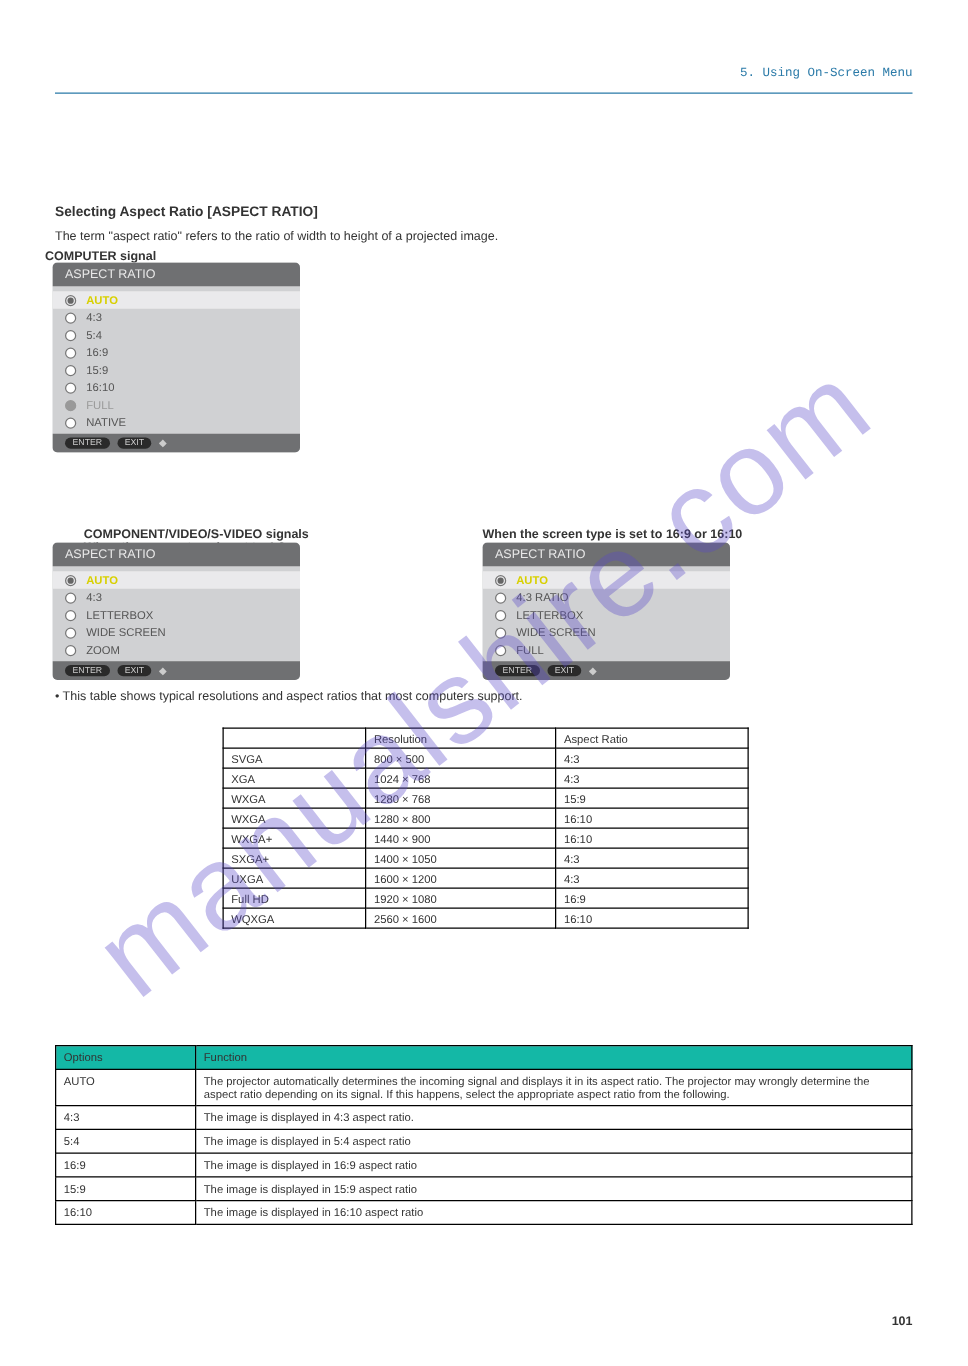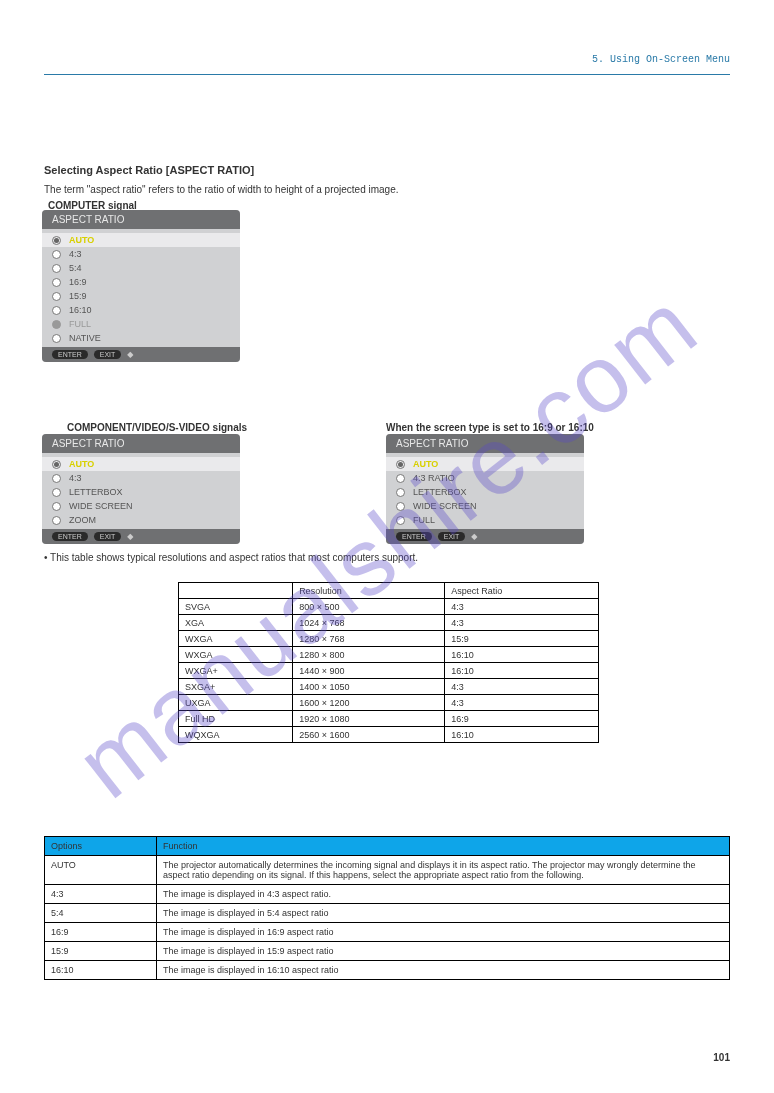--- a/index.html
+++ b/index.html
@@ -36,21 +36,21 @@
   }
   .body-text-1 {
     position: absolute;
     left: 44px;
     top: 184px;
   }
   .sublabel {
     font-size: 10px;
     font-weight: bold;
   }
-  .msg1 { position: absolute; left: 48px; top: 200px; text-align: right; }
+  .msg1 { position: absolute; left: 36px; top: 200px; text-align: right; }
   .msg2 { position: absolute; left: 44px; top: 422px; margin-left: 23px; }
   .msg3 { position: absolute; left: 386px; top: 422px; }
   .msg4 { position: absolute; left: 44px; top: 552px; }
 
   
   .osd {
     position: absolute;
     width: 198px;
     background: #d0d1d3;
     border-radius: 4px;
@@ -139,21 +139,21 @@
   }
   .opttable th, .opttable td {
     border: 1px solid #000;
     font-size: 9px;
     padding: 4px 6px;
     text-align: left;
     vertical-align: top;
     font-weight: normal;
   }
   .opttable th {
-    background: #0ea5e9;
+    background: #14b8a6;
   }
   .opttable .col1 { width: 112px; }
 
   .page-num {
     position: absolute;
     right: 44px;
     bottom: 30px;
     font-size: 10px;
     font-weight: bold;
   }

